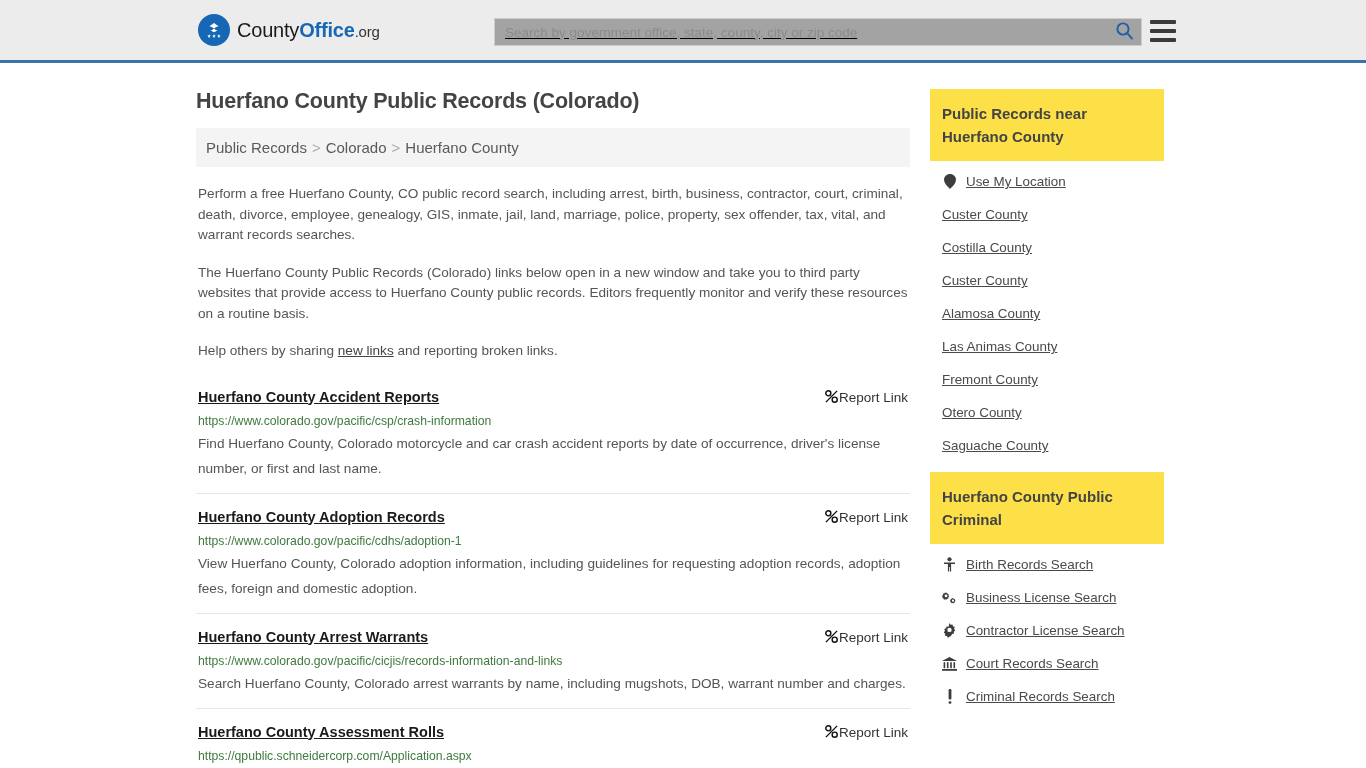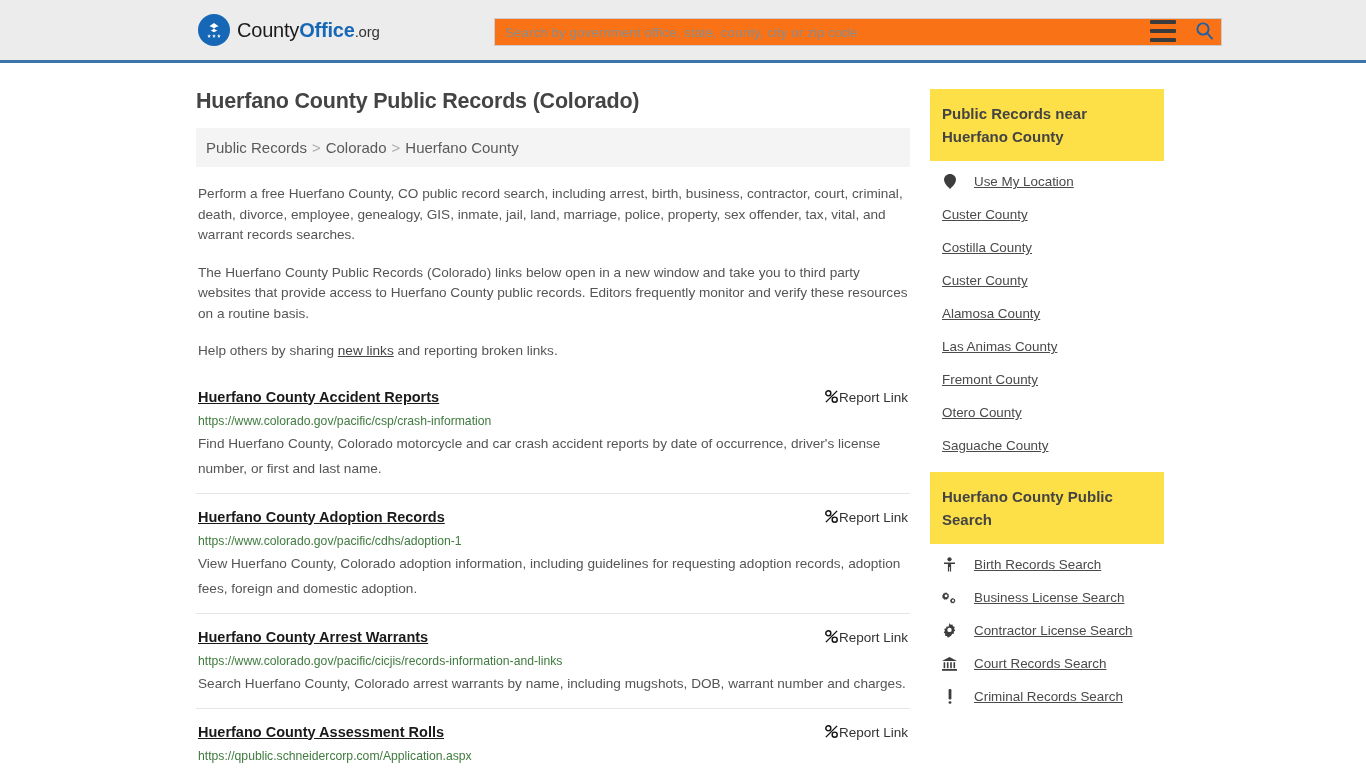--- a/index.html
+++ b/index.html
@@ -43,26 +43,27 @@
     white-space: nowrap;
   }
   .brand-text .b-office { color: #1667b5; font-weight: bold; }
   .brand-text .b-county { font-weight: normal; }
   .brand-text .b-org { font-size: 15px; color: #333; }
 
   .search-wrap {
     position: absolute;
     left: 494px;
     top: 18px;
-    width: 728px;
+    width: 648px;
     height: 28px;
-    background: #f97316;
+    background: #a3a3a3;
     border: 1px solid #ccc;
     display: flex;
     align-items: center;
+    text-decoration: underline;
   }
   .search-input {
     border: 0; outline: 0;
     flex: 1;
     height: 100%;
     padding: 0 10px;
     font-size: 13.5px;
     font-family: "Liberation Sans", sans-serif;
     color: #333;
     background: transparent;
@@ -183,21 +184,21 @@
     padding: 13px 12px;
     font-size: 15px;
     font-weight: bold;
     color: #444;
     line-height: 23px;
   }
   .side-list { padding: 4px 0 0 0; }
   .side-item {
     display: flex;
     align-items: center;
-    gap: 17px;
+    gap: 9px;
     padding: 9px 0 9px 12px;
     font-size: 13.4px;
   }
   .side-item a {
     color: #4a4a4a;
     text-decoration: underline;
   }
   .side-ico {
     width: 15px;
     display: flex;
@@ -367,21 +368,21 @@
           <div class="side-item no-ico">
             <a href="#">Otero County</a>
           </div>
           <div class="side-item no-ico">
             <a href="#">Saguache County</a>
           </div>
         </div>
     </div>
 
     <div class="side-panel">
-      <div class="side-head">Huerfano County Public Search</div>
+      <div class="side-head">Huerfano County Public Criminal</div>
       <div class="side-list" id="records-list">
           <div class="side-item">
             <span class="side-ico">
               <svg width="13" height="15" viewBox="0 0 13 15">
                 <circle cx="6.5" cy="2.3" r="2.1" fill="#3d3d3d"></circle>
                 <path d="M1 5.4h11v1.5H8.1v7.6H6.9V10H6.1v4.5H4.9V6.9H1z" fill="#3d3d3d"></path>
               </svg>
             </span>
             <a href="#">Birth Records Search</a>
           </div>

